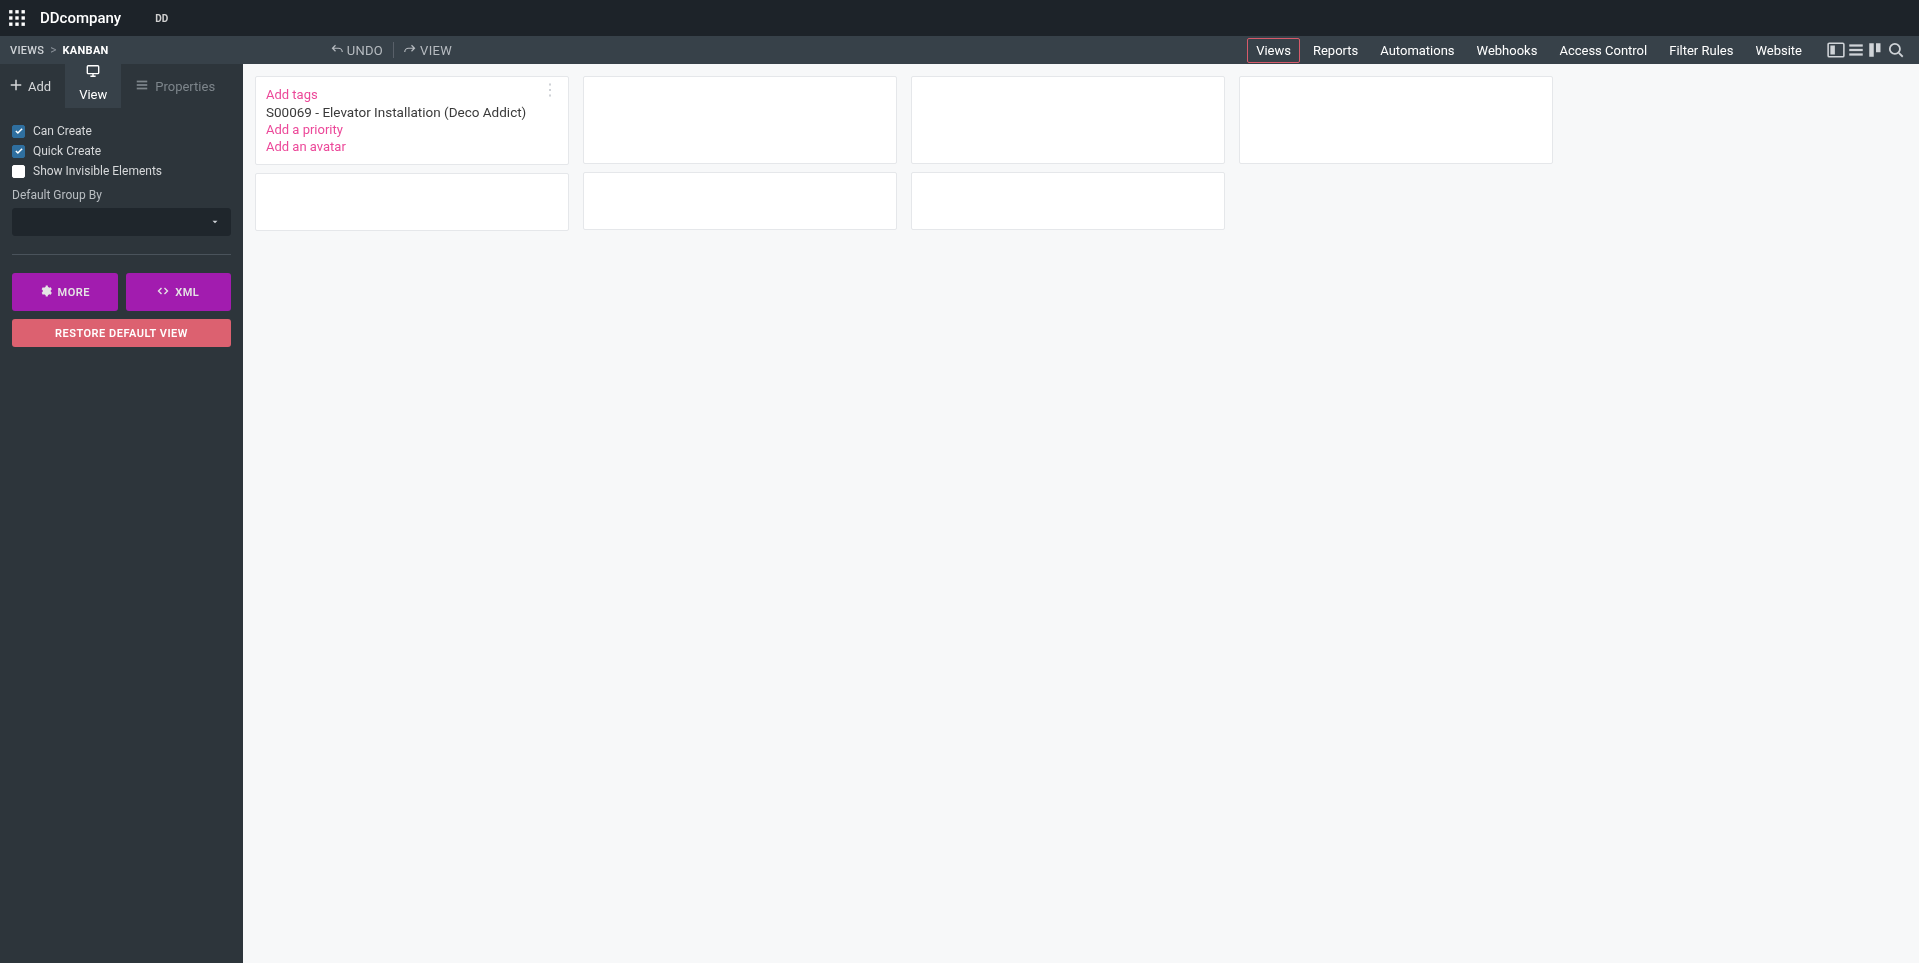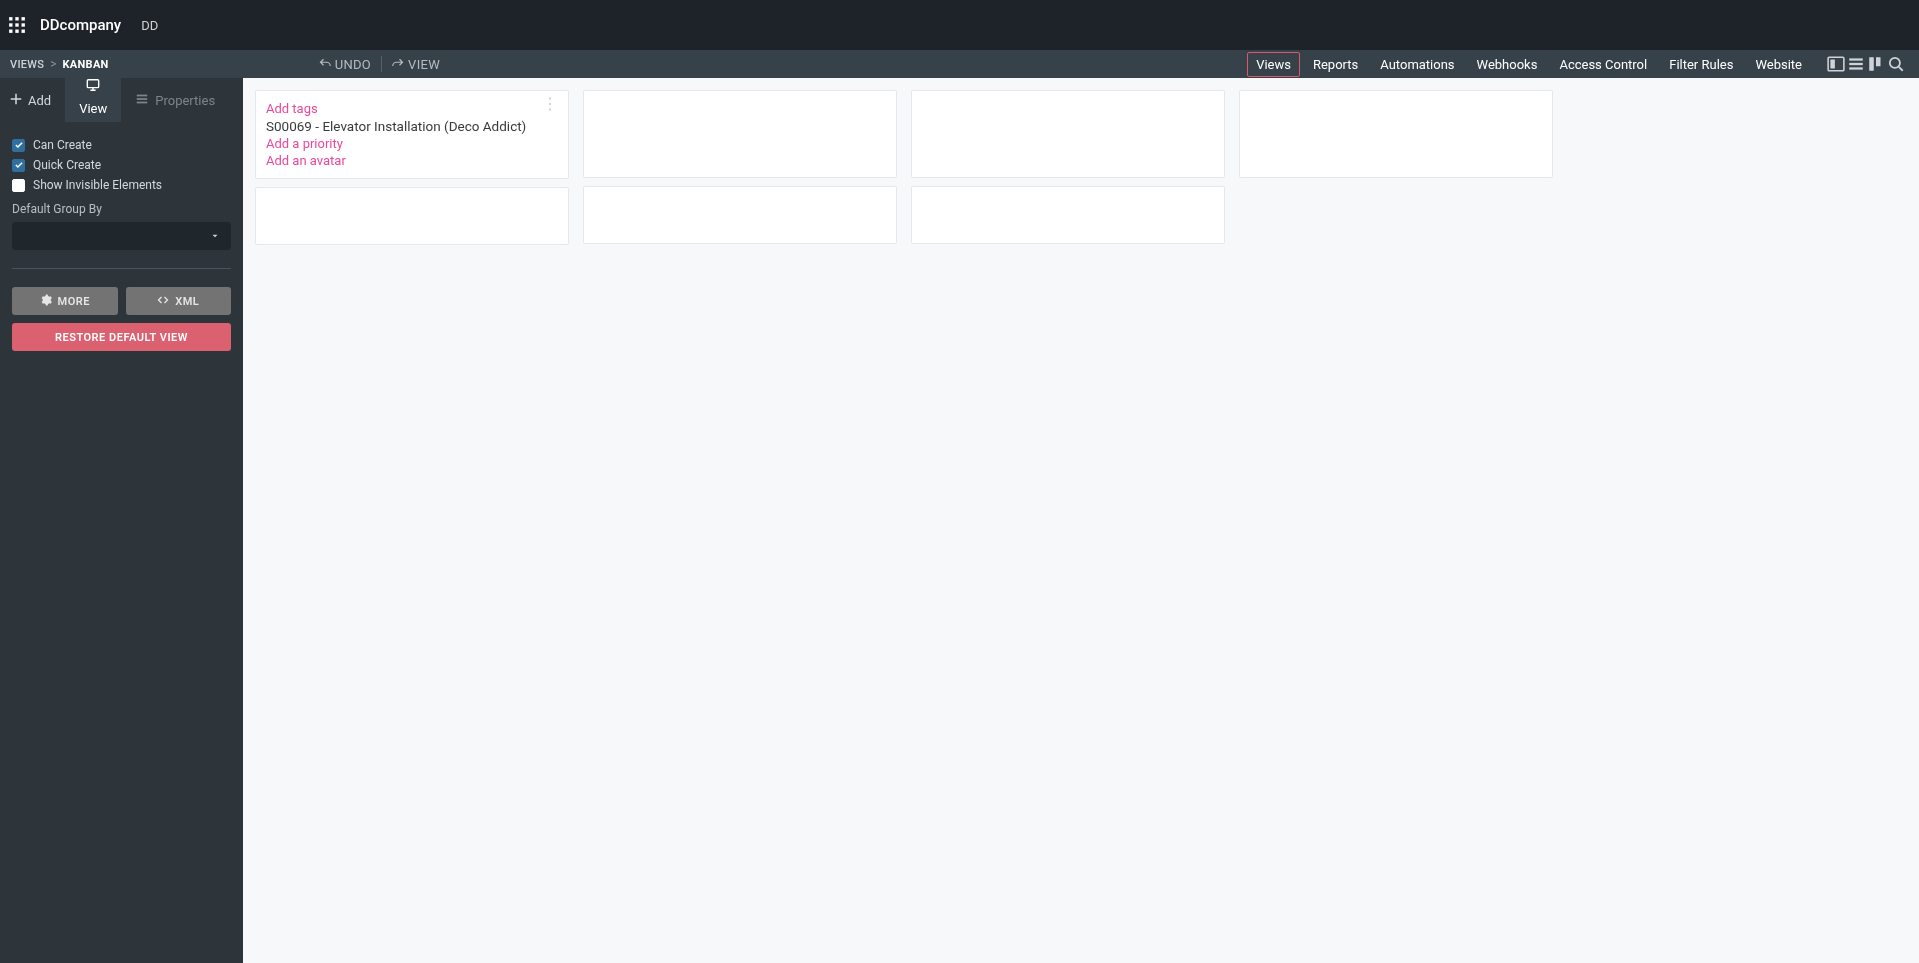--- a/index.html
+++ b/index.html
@@ -1,42 +1,43 @@
 <!DOCTYPE html>
 <html><head>
 <meta charset="utf-8">
 <style>
   * { box-sizing: border-box; margin: 0; padding: 0; }
   html, body { height: 100%; font-family: -apple-system, BlinkMacSystemFont, "Segoe UI", Roboto, "Helvetica Neue", Arial, sans-serif; font-size: 13px; color: #e5e5e5; background: #f7f8f9; }
   
   
   .topbar {
-    height: 50px;
+    height: 36px;
     background: #1d2329;
     display: flex;
     align-items: center;
     color: #e5e5e5;
   }
   .topbar-left { display:flex; align-items:center; gap: 14px; padding-left: 8px; }
   .apps-icon { width: 18px; height: 18px; display: inline-flex; align-items:center; justify-content:center; color:#fff; cursor:pointer; }
   .company-name { font-size:15px; font-weight:500; color:#fff; }
-  .db-name { font-size:13px; color:#d0d0d0; margin-left:6px; }
+  .db-name { font-size:10px; color:#d0d0d0; margin-left:20px;font-weight:bold; }
   .topbar-right { margin-left:auto; display:flex; align-items:center; height:100%; }
   .top-btn { display:flex; align-items:center; gap:4px; padding: 0 10px; height:100%; font-size:12px; color:#d6d6d6; cursor:pointer; }
   .close-btn { background:#5c2e3a; color:#fff; padding: 0 14px; font-size:14px; height:100%; display:flex; align-items:center; cursor:pointer; }
 
   
   .subbar {
     height: 28px;
     background: #374149;
     display:flex;
     align-items:center;
     color:#cfd3d7;
     font-size:12px;
     padding: 0 10px 0 10px;
+    gap: 12px;
   }
   .breadcrumb { display:flex; align-items:center; gap:6px; }
   .breadcrumb .crumb { cursor:pointer; font-weight:500; letter-spacing:.3px; font-size:11px;}
   .breadcrumb .crumb.active { color:#fff; font-weight:700; }
   .breadcrumb .sep { color:#8a9199; }
   .undo-redo { display:flex; align-items:center; gap:0; margin-left: 200px; }
   .undo-btn, .redo-btn { display:flex; align-items:center; gap:4px; color:#b6bbc0; padding: 0 10px; cursor:pointer; font-size:13px; letter-spacing:.3px;}
   .ur-sep { width:1px; height:16px; background:#596069; }
   
   .subbar-right { margin-left:auto; display:flex; align-items:center; height:100%; }
@@ -65,21 +66,21 @@
   .chk svg { display:none; width:10px; height:10px; }
   .chk.unchecked { background:#fff; border-color:#fff; }
   
   .label-caption { font-size:12px; color:#b9bec2; margin-top:10px; }
   .select-box { margin-top:6px; background:#1f262c; border:1px solid #1f262c; border-radius:3px; height:28px; display:flex; align-items:center; justify-content:flex-end; padding:0 10px; cursor:pointer;}
   .select-box .caret { color:#cfd3d7; }
 
   .divider { height:1px; background:#4a535b; margin:18px 0; }
 
   .btn-row { display:flex; gap:8px; }
-  .btn { flex:1; height:28px; background:#737373; color:#e5e5e5; border-radius:3px; display:flex; align-items:center; justify-content:center; gap:6px; cursor:pointer; font-size:11px; letter-spacing:.5px; font-weight:600;}
+  .btn { flex:1; height:38px; background:#a21caf; color:#e5e5e5; border-radius:3px; display:flex; align-items:center; justify-content:center; gap:6px; cursor:pointer; font-size:11px; letter-spacing:.5px; font-weight:600;}
   .btn svg { width:12px; height:12px; }
   .btn-danger { margin-top:8px; height:28px; background:#dc6170; color:#fff; border-radius:3px; display:flex; align-items:center; justify-content:center; cursor:pointer; font-size:11px; letter-spacing:.5px; font-weight:600;}
 
   
   .canvas { flex:1; padding: 12px 12px; overflow:auto; background:#f7f8f9;}
   .kanban-cols { display:flex; gap:14px; }
   .kcol { width: 314px; display:flex; flex-direction:column; gap:8px;}
   .kcard { background:#fff; border:1px solid #e5e7ea; border-radius:2px; min-height:88px; padding: 8px 10px 8px 10px; color:#333;}
   .kcard.empty { min-height:58px; }
   .kcard .ghost { color:#ec4899; font-size:13px; margin:2px 0; cursor:pointer;}

